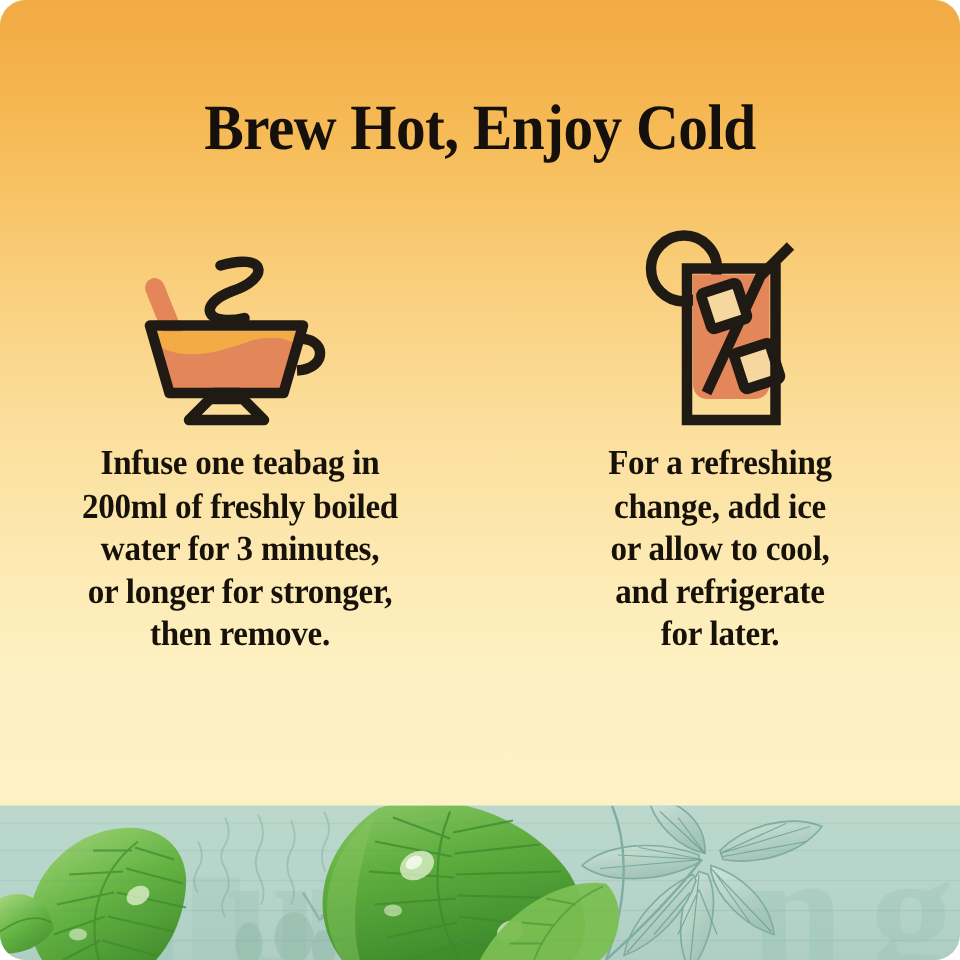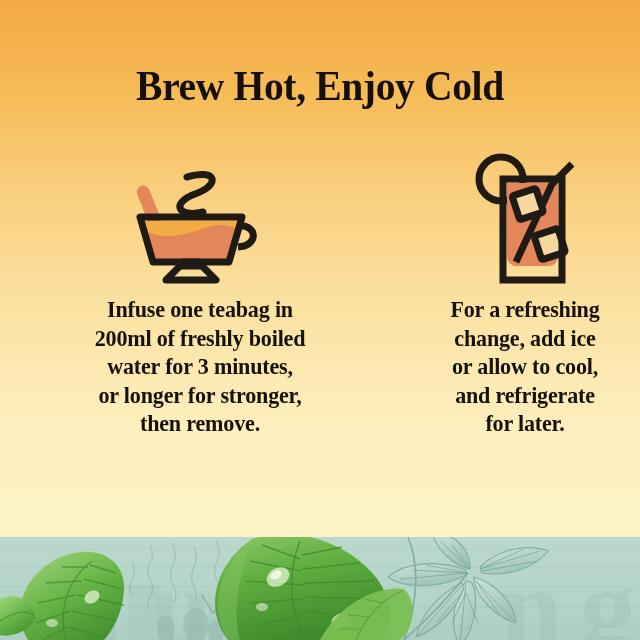--- a/index.html
+++ b/index.html
@@ -7,20 +7,21 @@
     padding: 0;
     background: #ffffff;
   }
   #poster {
     position: relative;
     width: 640px;
     height: 640px;
     overflow: hidden;
     font-family: "Liberation Serif", "DejaVu Serif", serif;
     background: #FDF0C0;
+    border-radius: 17px;
   }
 
   
   .top-panel {
     position: absolute;
     left: 0; top: 0;
     width: 640px;
     height: 537px;
     background: linear-gradient(to bottom,
         #F2AB45 0px,
@@ -58,21 +59,20 @@
     height: 310px;
     display: flex;
     flex-direction: row;
   }
   .col {
     position: relative;
     flex: 1 1 50%;
     display: flex;
     flex-direction: column;
     align-items: center;
-    padding-left: 40px;
   }
   .icon-wrap {
     height: 145px;
     display: flex;
     align-items: flex-start;
     justify-content: center;
   }
   .body-text {
     text-align: center;
     font-weight: bold;

